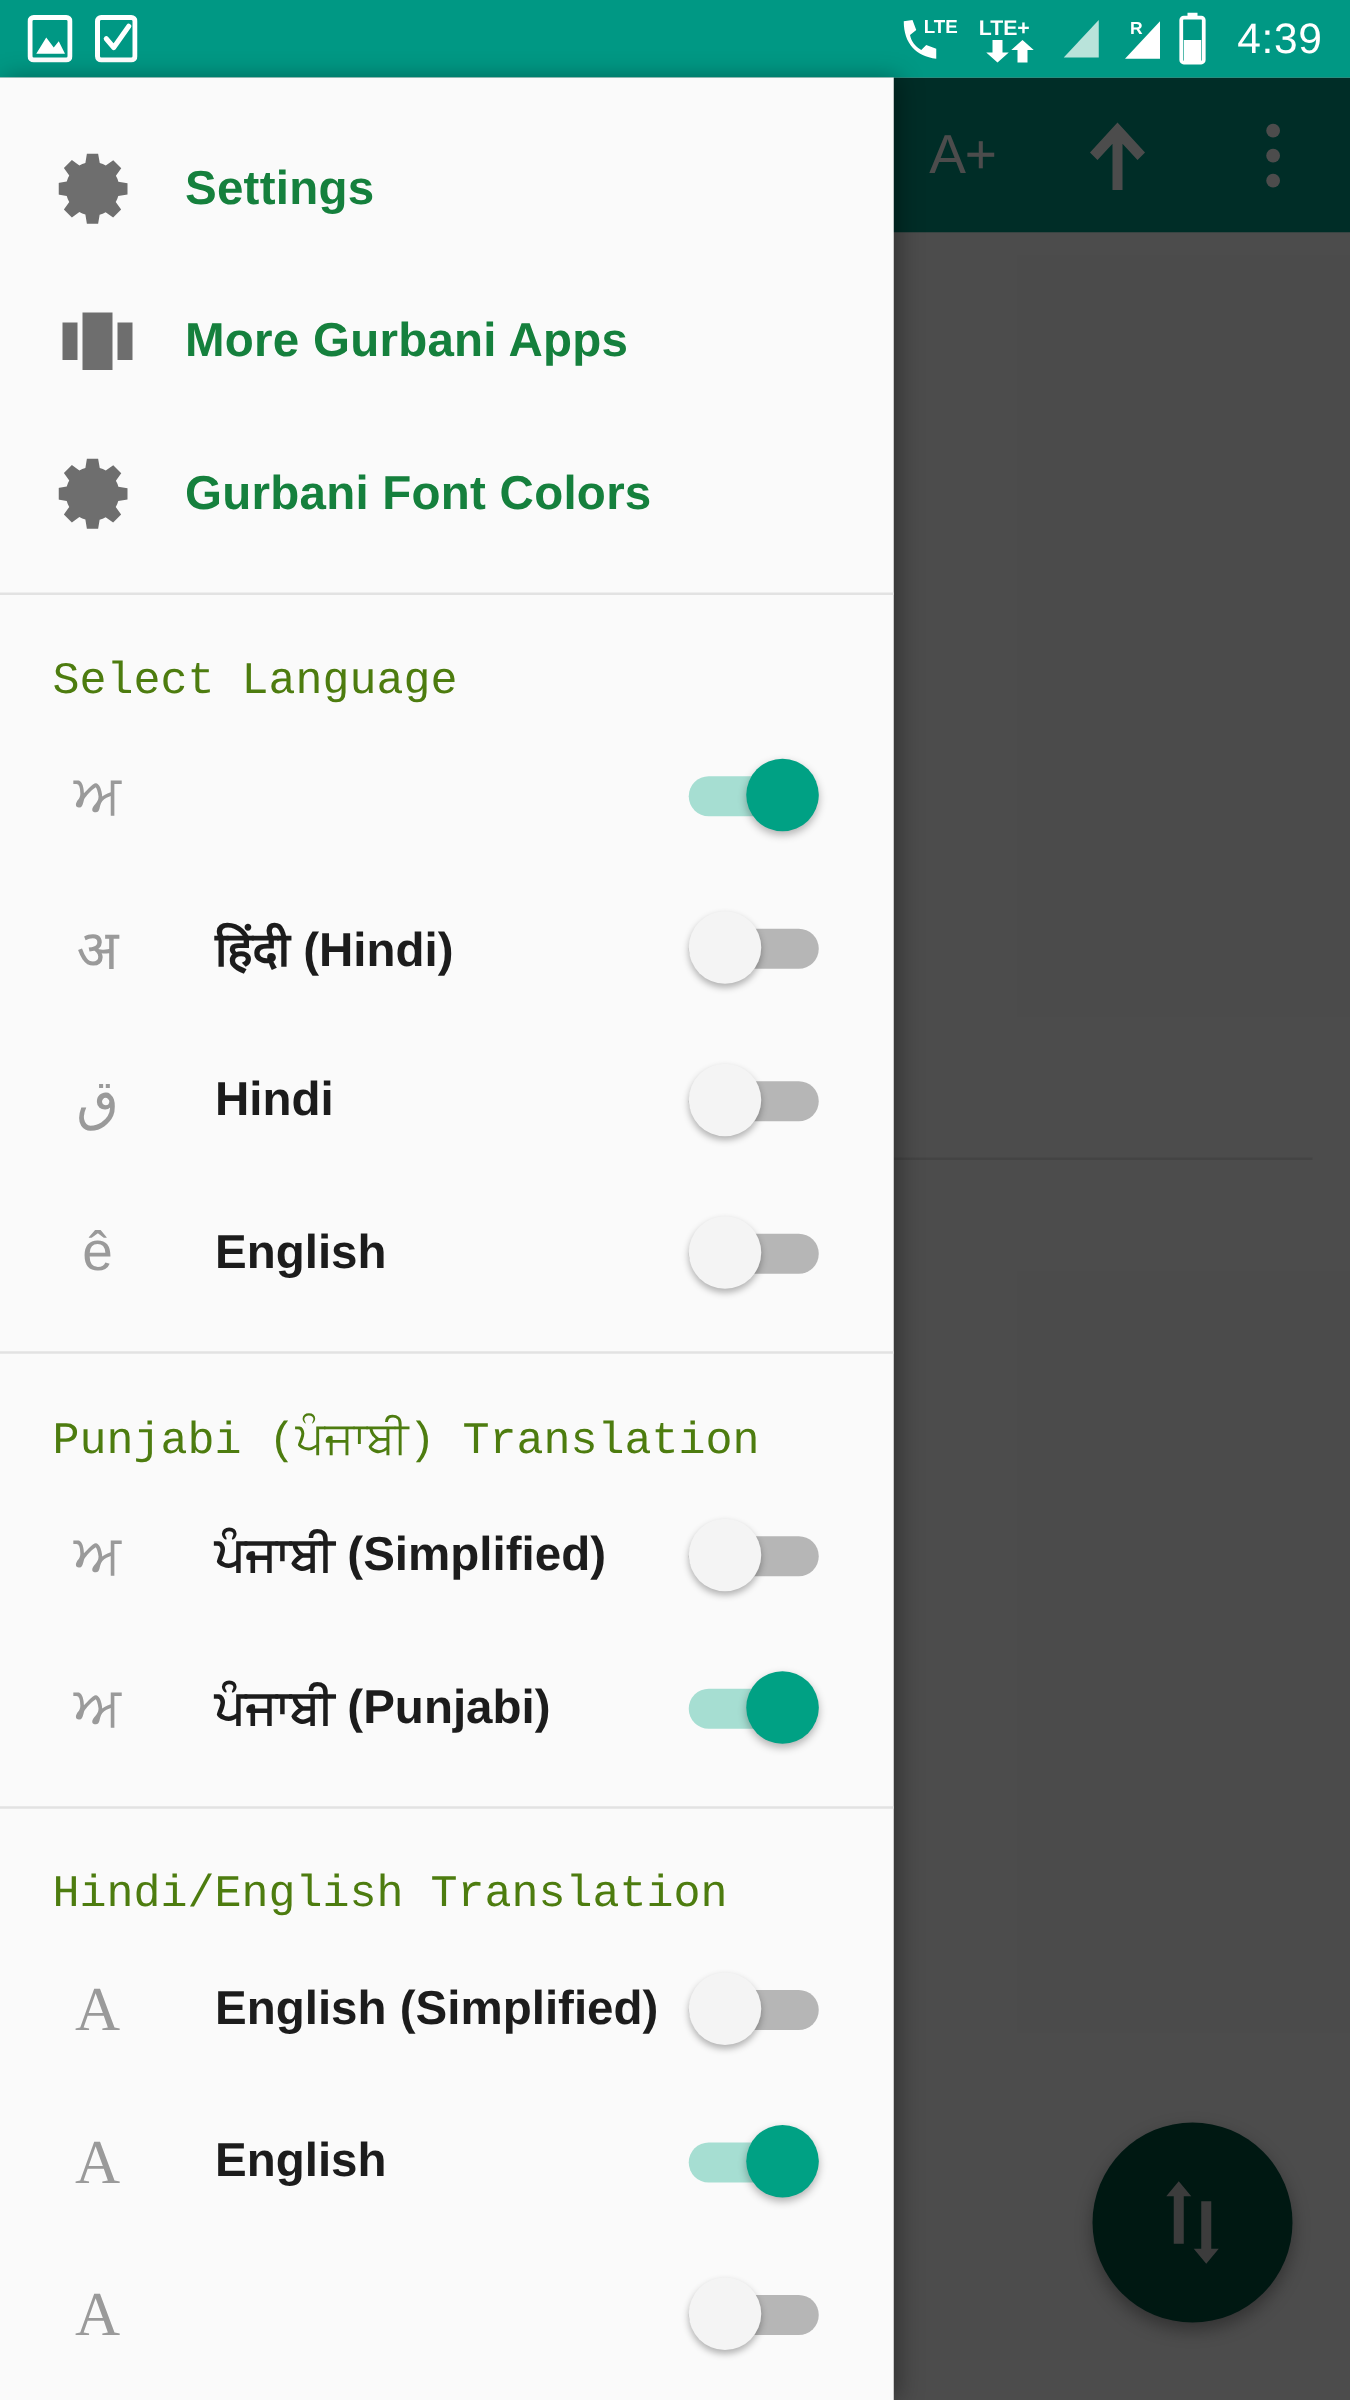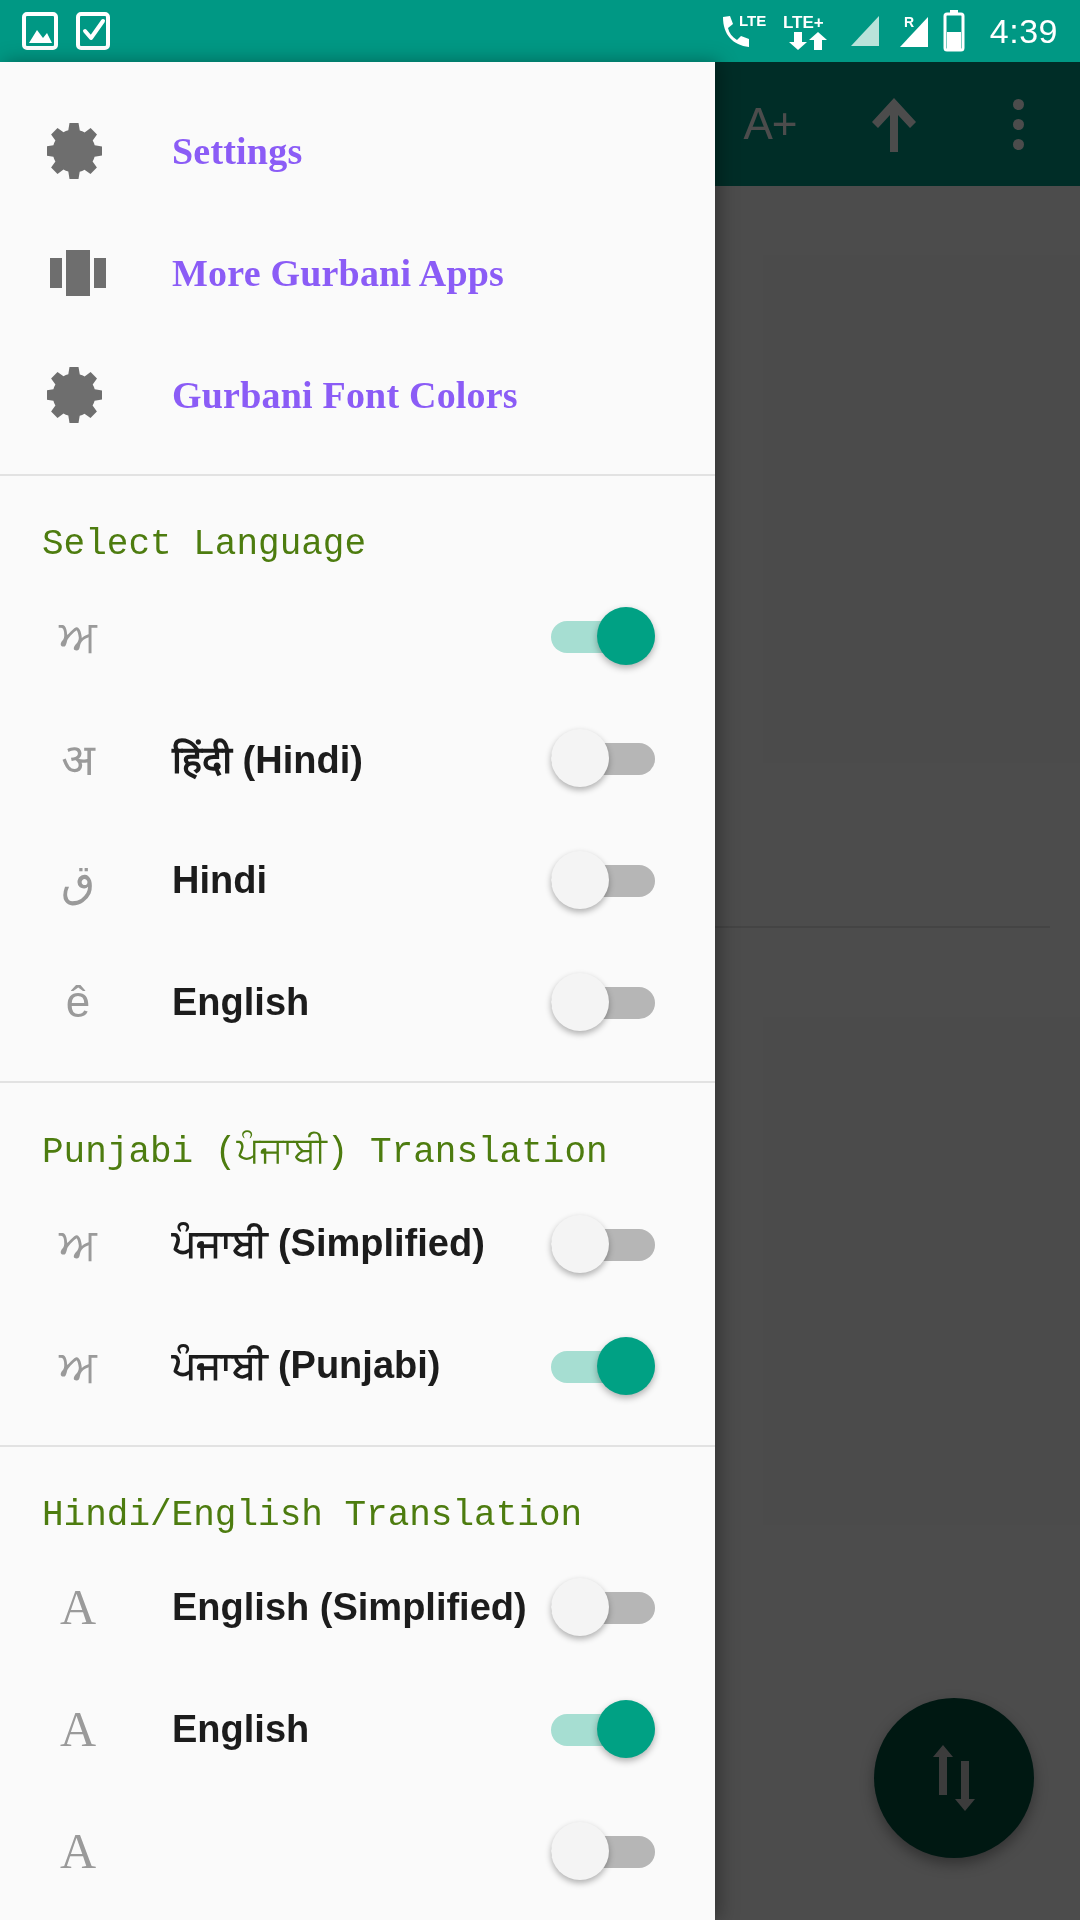--- a/index.html
+++ b/index.html
@@ -80,24 +80,23 @@
   .menu-row {
     display: flex; align-items: center;
     height: 122px; padding: 0 0 0 40px;
   }
   .menu-icon {
     width: 76px; min-width: 76px;
     display: flex; align-items: center; justify-content: center;
     color: #6e6e6e;
   }
   .menu-label {
-    margin-left: 56px;
-    font-size: 38px; font-weight: 700; color: #8b5cf6;
+    margin-left: 32px;
+    font-size: 38px; font-weight: 700; color: #15803d;
     letter-spacing: .2px;
-    font-family: Liberation Serif, serif;
   }
 
   .divider { height: 2px; background: #e2e2e2; margin-top: 18px; }
 
   .section-title {
     font-size: 36px; color: #4d7c0f; font-weight: 400;
     padding: 48px 0 10px 42px;
     font-family: Liberation Mono, monospace;
   }
 

